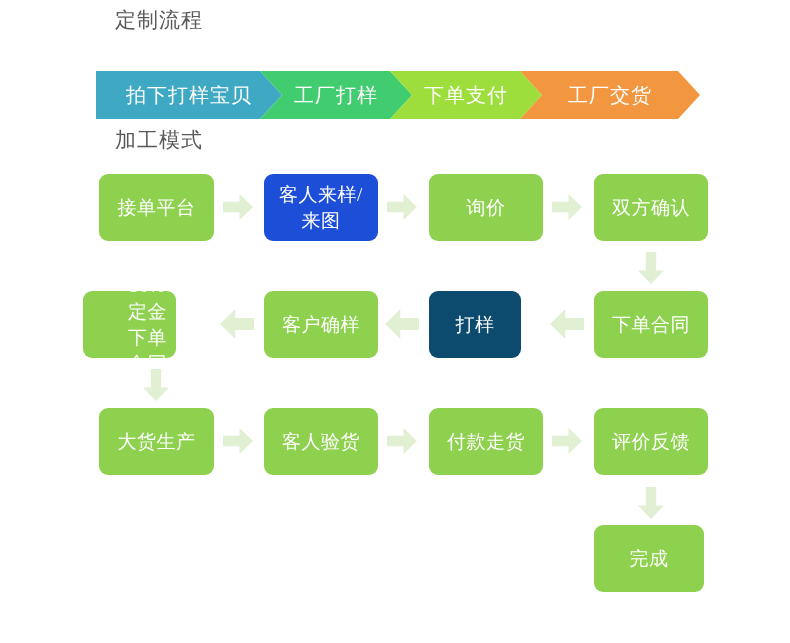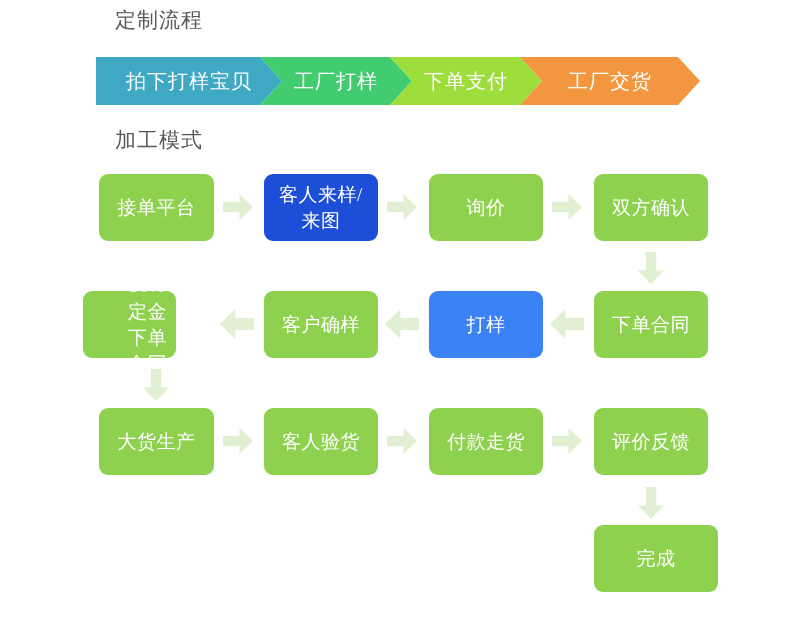--- a/index.html
+++ b/index.html
@@ -30,21 +30,21 @@
   
   .chevron-banner {
     position: absolute;
     left: 96px;
     top: 55px;
     width: 604px;
     height: 48px;
   }
   .chevron {
     position: absolute;
-    top: 2px;
+    top: 16px;
     height: 48px;
     display: flex;
     align-items: center;
     justify-content: center;
     color: #ffffff;
     font-size: 20px;
     letter-spacing: 1px;
     white-space: nowrap;
     box-sizing: border-box;
     font-family: Liberation Serif, serif;
@@ -147,21 +147,21 @@
     <span class="label">双方确认</span>
   </div>
 
   <div class="arrow arrow-down" style="left:638px; top:252px; background:#e1efd2;"></div>
 
   <div class="flow-box" style="left:594px; top:291px; width:114px; height:67px; background:#8ed14f;">
     <span class="label">下单合同</span>
   </div>
   <div class="arrow arrow-left" style="left:550px; top:309px; background:#e1efd2;"></div>
 
-  <div class="flow-box" style="left:429px; top:291px; width:114px; height:67px; background:#3b82f6;">
+  <div class="flow-box" style="left:429px; top:291px; width:92px; height:67px; background:#0c4a6e;">
     <span class="label">打样</span>
   </div>
   <div class="arrow arrow-left" style="left:385px; top:309px; background:#e1efd2;"></div>
 
   <div class="flow-box" style="left:264px; top:291px; width:114px; height:67px; background:#8ed14f;">
     <span class="label">客户确样</span>
   </div>
   <div class="arrow arrow-left" style="left:220px; top:309px; background:#e1efd2;"></div>
 
   <div class="flow-box" style="left:83px;  top:291px; width:93px; height:67px; background:#8ed14f;padding-left:40px;">
@@ -185,17 +185,17 @@
     <span class="label">付款走货</span>
   </div>
   <div class="arrow arrow-right" style="left:552px; top:428px; background:#e1efd2;"></div>
 
   <div class="flow-box" style="left:594px; top:408px; width:114px; height:67px; background:#8ed14f;">
     <span class="label">评价反馈</span>
   </div>
 
   <div class="arrow arrow-down" style="left:638px; top:487px; background:#e1efd2;"></div>
 
-  <div class="flow-box" style="left:594px; top:525px; width:124px; height:67px; background:#8ed14f;">
+  <div class="flow-box" style="left:594px; top:525px; width:110px; height:67px; background:#8ed14f;">
     <span class="label">完成</span>
   </div>
 
 </div>
 
 </body></html>

